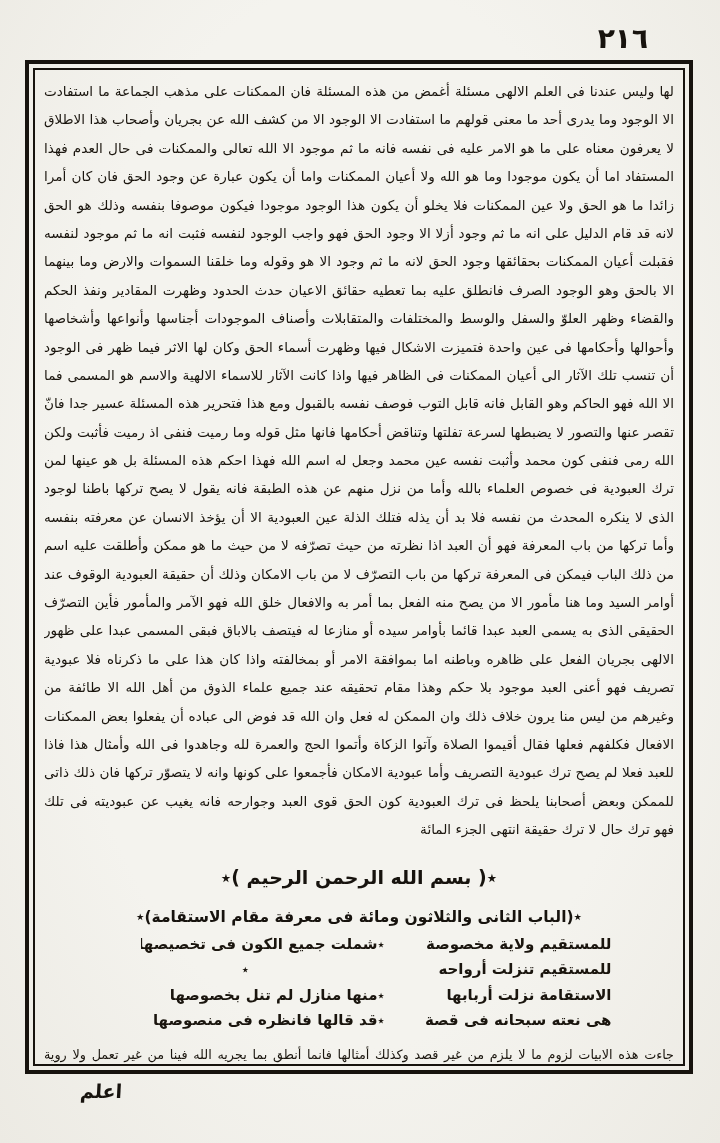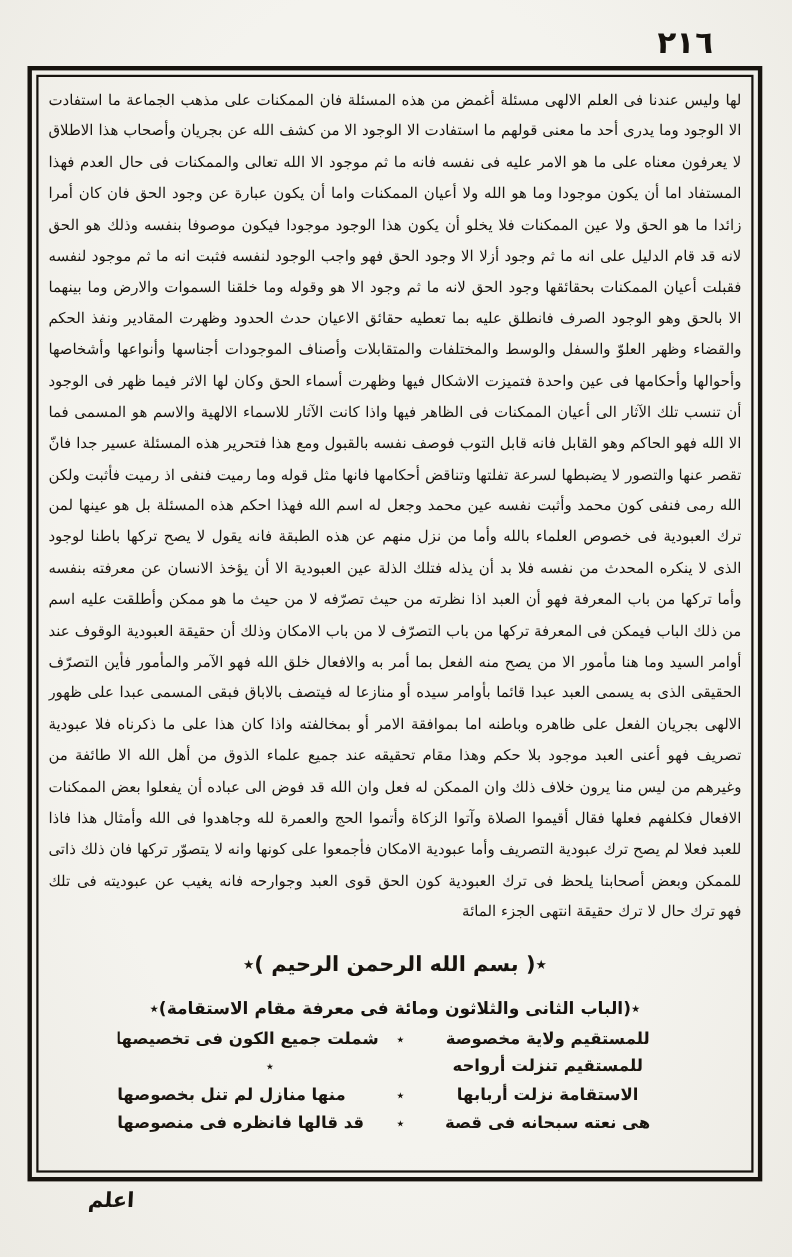--- a/index.html
+++ b/index.html
@@ -45,23 +45,23 @@
     font-size:15.5px;font-weight:bold;color:#17130e;
     margin-top:15px;line-height:25px;height:25px;
   }
   .verses{width:505px;margin:2px auto 0 auto;}
   .verse-row{
     display:flex;direction:rtl;align-items:baseline;
     font-size:15px;font-weight:bold;color:#1a150e;
     line-height:25.5px;height:25.5px;
   }
   .hemi{overflow:hidden;white-space:nowrap;}
-  .hemi-r{width:45%;text-align:center;}
+  .hemi-r{width:45%;text-align:right;}
   .verse-sep{flex:1;text-align:center;font-size:13px;}
-  .hemi-l{width:47%;text-align:left;}
+  .hemi-l{width:47%;text-align:right;margin-left:34px;}
   .colophon{
     direction:rtl;unicode-bidi:plaintext;
     text-align:justify;text-align-last:justify;
     font-size:12.8px;line-height:24px;height:24px;
     color:#1a150e;margin-top:9px;overflow:hidden;
   }
   .catchword{
     position:absolute;left:80px;top:1080px;
     direction:rtl;font-size:19px;font-weight:bold;color:#17130e;
     transform:skewX(-3deg);
@@ -126,19 +126,20 @@
           <span class="verse-sep">٭</span>
           <span class="hemi hemi-l">منها منازل لم تنل بخصوصها</span>
         </div>
         <div class="verse-row">
           <span class="hemi hemi-r">هى نعته سبحانه فى قصة</span>
           <span class="verse-sep">٭</span>
           <span class="hemi hemi-l">قد قالها فانظره فى منصوصها</span>
         </div>
       </div>
 
+      <div class="colophon">جاءت هذه الابيات لزوم ما لا يلزم من غير قصد وكذلك أمثالها فانما أنطق بما يجريه الله فينا من غير تعمل ولا روية</div>
 
     </div>
   </div>
 
   <div class="catchword">اعلم</div>
 
 </div>
 
 </body></html>

